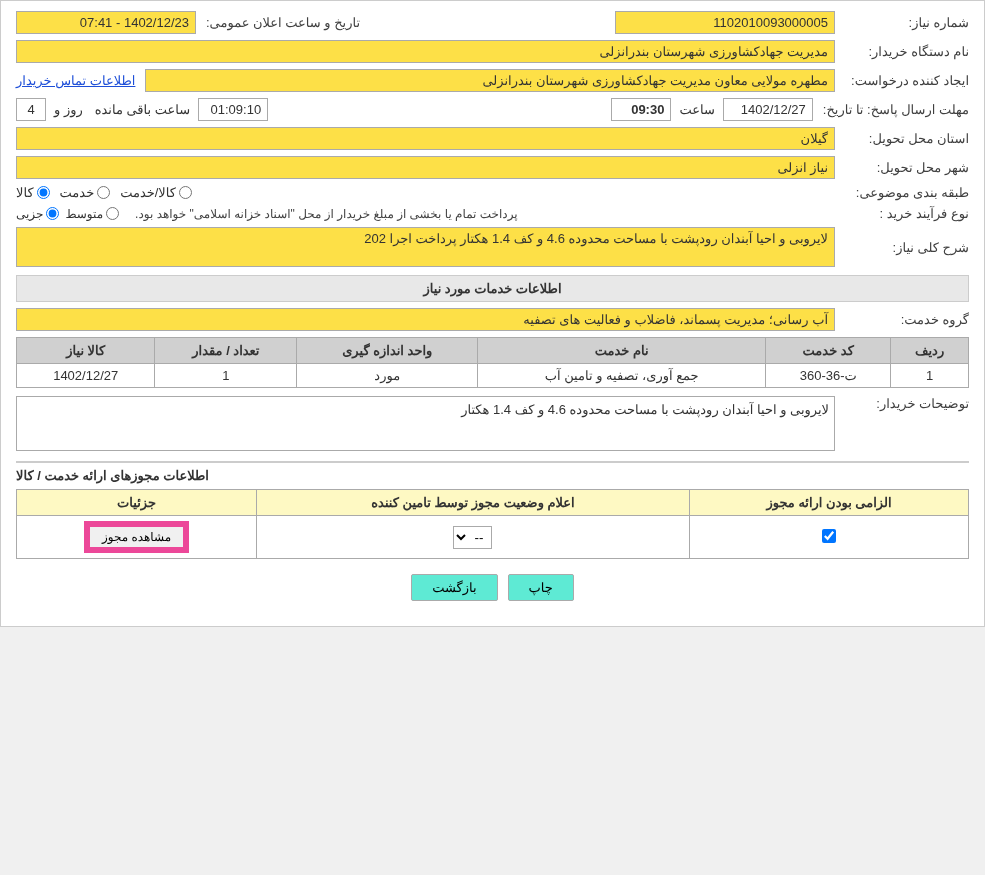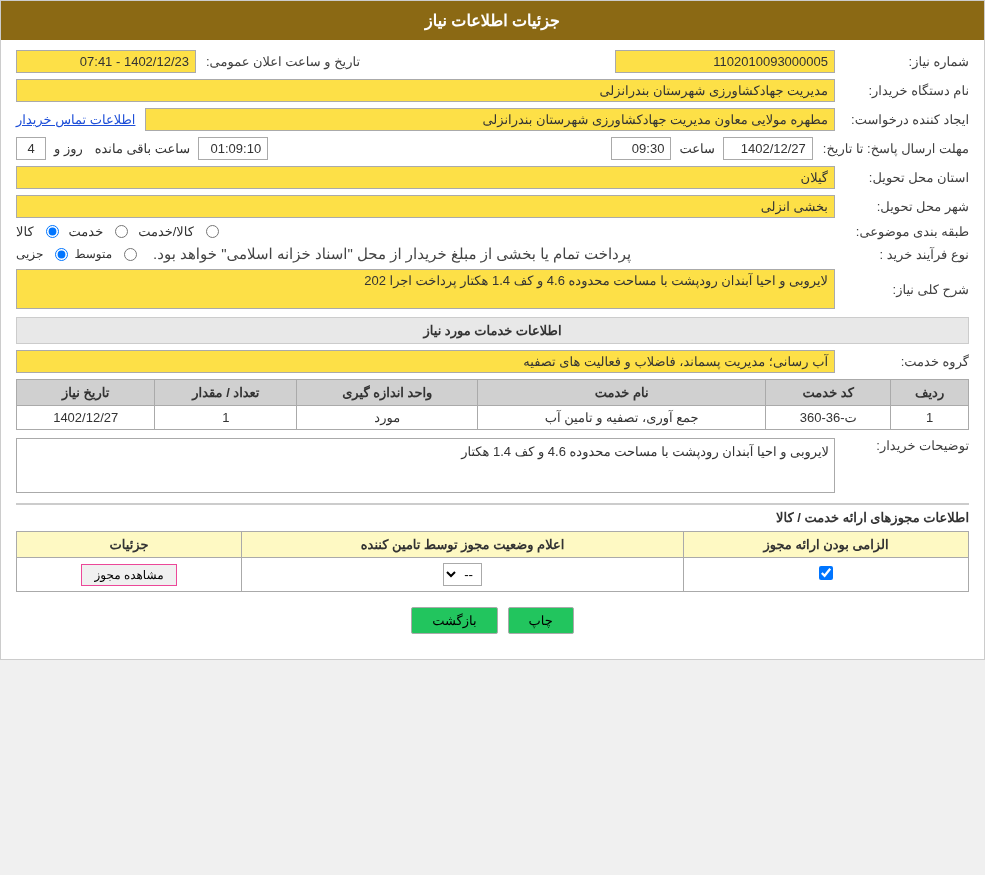--- a/index.html
+++ b/index.html
@@ -80,21 +80,21 @@
     .radio-group {
       display: flex;
       align-items: center;
       gap: 10px;
       flex: 1;
       justify-content: flex-end;
     }
     .radio-item {
       display: flex;
       align-items: center;
-      gap: 12px;
+      gap: 3px;
     }
     .type-row {
       display: flex;
       align-items: center;
       gap: 6px;
       flex: 1;
       justify-content: flex-end;
       font-size: 12px;
     }
     table.data-table {
@@ -132,73 +132,70 @@
       text-align: center;
       font-weight: bold;
     }
     .permissions-table td {
       border: 1px solid #aaa;
       padding: 5px 8px;
       text-align: center;
     }
     .btn {
       border: 1px solid #aaa;
-      background: #22c55e;
+      background: #5eead4;
       padding: 5px 20px;
       cursor: pointer;
       font-size: 13px;
       font-family: Tahoma, Arial, sans-serif;
       border-radius: 2px;
     }
     .footer-buttons {
       display: flex;
       justify-content: center;
       gap: 10px;
       padding: 15px;
     }
     .section-divider {
       border-top: 2px solid #ccc;
       margin: 10px 0 6px 0;
-      text-align: right;
+      text-align: left;
       font-weight: bold;
       padding-top: 5px;
     }
     .buyer-desc-row {
       display: flex;
       align-items: flex-start;
       margin-bottom: 6px;
       gap: 4px;
     }
     .select-box {
       border: 1px solid #aaa;
       background: #fff;
       padding: 2px 4px;
       min-height: 22px;
     }
     input[type="checkbox"] {
       width: 14px;
       height: 14px;
     }
     .show-permit-btn {
-      border: 1px solid #ec4899;
+      border: 6px solid #ec4899;
       background: #f0f0f0;
       padding: 3px 12px;
       cursor: pointer;
       font-family: Tahoma, Arial, sans-serif;
       font-size: 12px;
     }
   </style>
 </head>
 <body>
 
 <div class="page-wrapper">
 
-  <div class="page-header">
-    <span>جزئیات اطلاعات نیاز</span>
-  </div>
 
   <div class="content">
 
     <div class="info-row">
       <span class="label">شماره نیاز:</span>
       <div class="value-box" style="max-width:220px;">1102010093000005</div>
       <span style="flex:1;"></span>
       <span class="label">تاریخ و ساعت اعلان عمومی:</span>
       <div class="value-box" style="max-width:180px;">1402/12/23 - 07:41</div>
     </div>
@@ -211,36 +208,36 @@
     <div class="info-row">
       <span class="label">ایجاد کننده درخواست:</span>
       <div class="value-box">مطهره مولایی معاون مدیریت جهادکشاورزی شهرستان بندرانزلی</div>
       <span class="link-blue" style="margin-right:6px;">اطلاعات تماس خریدار</span>
     </div>
 
     <div class="info-row">
       <span class="label">مهلت ارسال پاسخ: تا تاریخ:</span>
       <div class="small-box" style="min-width:90px;">1402/12/27</div>
       <span style="margin: 0 4px; text-align: right;">ساعت</span>
-      <div class="small-box" style="min-width:60px;">09:30</div>
+      <div class="small-box" style="min-width:60px;font-weight:bold;">09:30</div>
       <span style="flex:1;"></span>
       <div class="small-box" style="min-width:70px;">01:09:10</div>
       <span style="margin: 0 4px;">ساعت باقی مانده</span>
       <span style="margin: 0 4px;">روز و</span>
       <div class="small-box" style="min-width:30px; text-align:center;">4</div>
     </div>
 
     <div class="info-row">
       <span class="label">استان محل تحویل:</span>
       <div class="value-box">گیلان</div>
     </div>
 
     <div class="info-row">
       <span class="label">شهر محل تحویل:</span>
-      <div class="value-box">بخشی انزلی</div>
+      <div class="value-box">نیاز انزلی</div>
     </div>
 
     <div class="info-row">
       <span class="label">طبقه بندی موضوعی:</span>
       <div class="radio-group">
         <div class="radio-item">
           <input type="radio" name="category" style="">
           <span>کالا/خدمت</span>
         </div>
         <div class="radio-item">
@@ -250,21 +247,21 @@
         <div class="radio-item">
           <input type="radio" name="category" checked="" style="">
           <span>کالا</span>
         </div>
       </div>
     </div>
 
     <div class="info-row">
       <span class="label">نوع فرآیند خرید :</span>
       <div class="type-row">
-        <span style="font-size:15px; color:#444; margin-left:10px;">پرداخت تمام یا بخشی از مبلغ خریدار از محل "اسناد خزانه اسلامی" خواهد بود.</span>
+        <span style="font-size:12px; color:#444; margin-left:10px;">پرداخت تمام یا بخشی از مبلغ خریدار از محل "اسناد خزانه اسلامی" خواهد بود.</span>
         <div class="radio-item">
           <input type="radio" name="process" style="">
           <span>متوسط</span>
         </div>
         <div class="radio-item">
           <input type="radio" name="process" checked="" style="">
           <span>جزیی</span>
         </div>
       </div>
     </div>
@@ -282,21 +279,21 @@
     </div>
 
     <table class="data-table">
       <thead>
         <tr>
           <th>ردیف</th>
           <th>کد خدمت</th>
           <th>نام خدمت</th>
           <th>واحد اندازه گیری</th>
           <th>تعداد / مقدار</th>
-          <th>تاریخ نیاز</th>
+          <th>کالا نیاز</th>
         </tr>
       </thead>
       <tbody id="services-tbody">
       <tr>
             <td>1</td>
             <td>ت-36-360</td>
             <td>جمع آوری، تصفیه و تامین آب</td>
             <td>مورد</td>
             <td>1</td>
             <td>1402/12/27</td>

